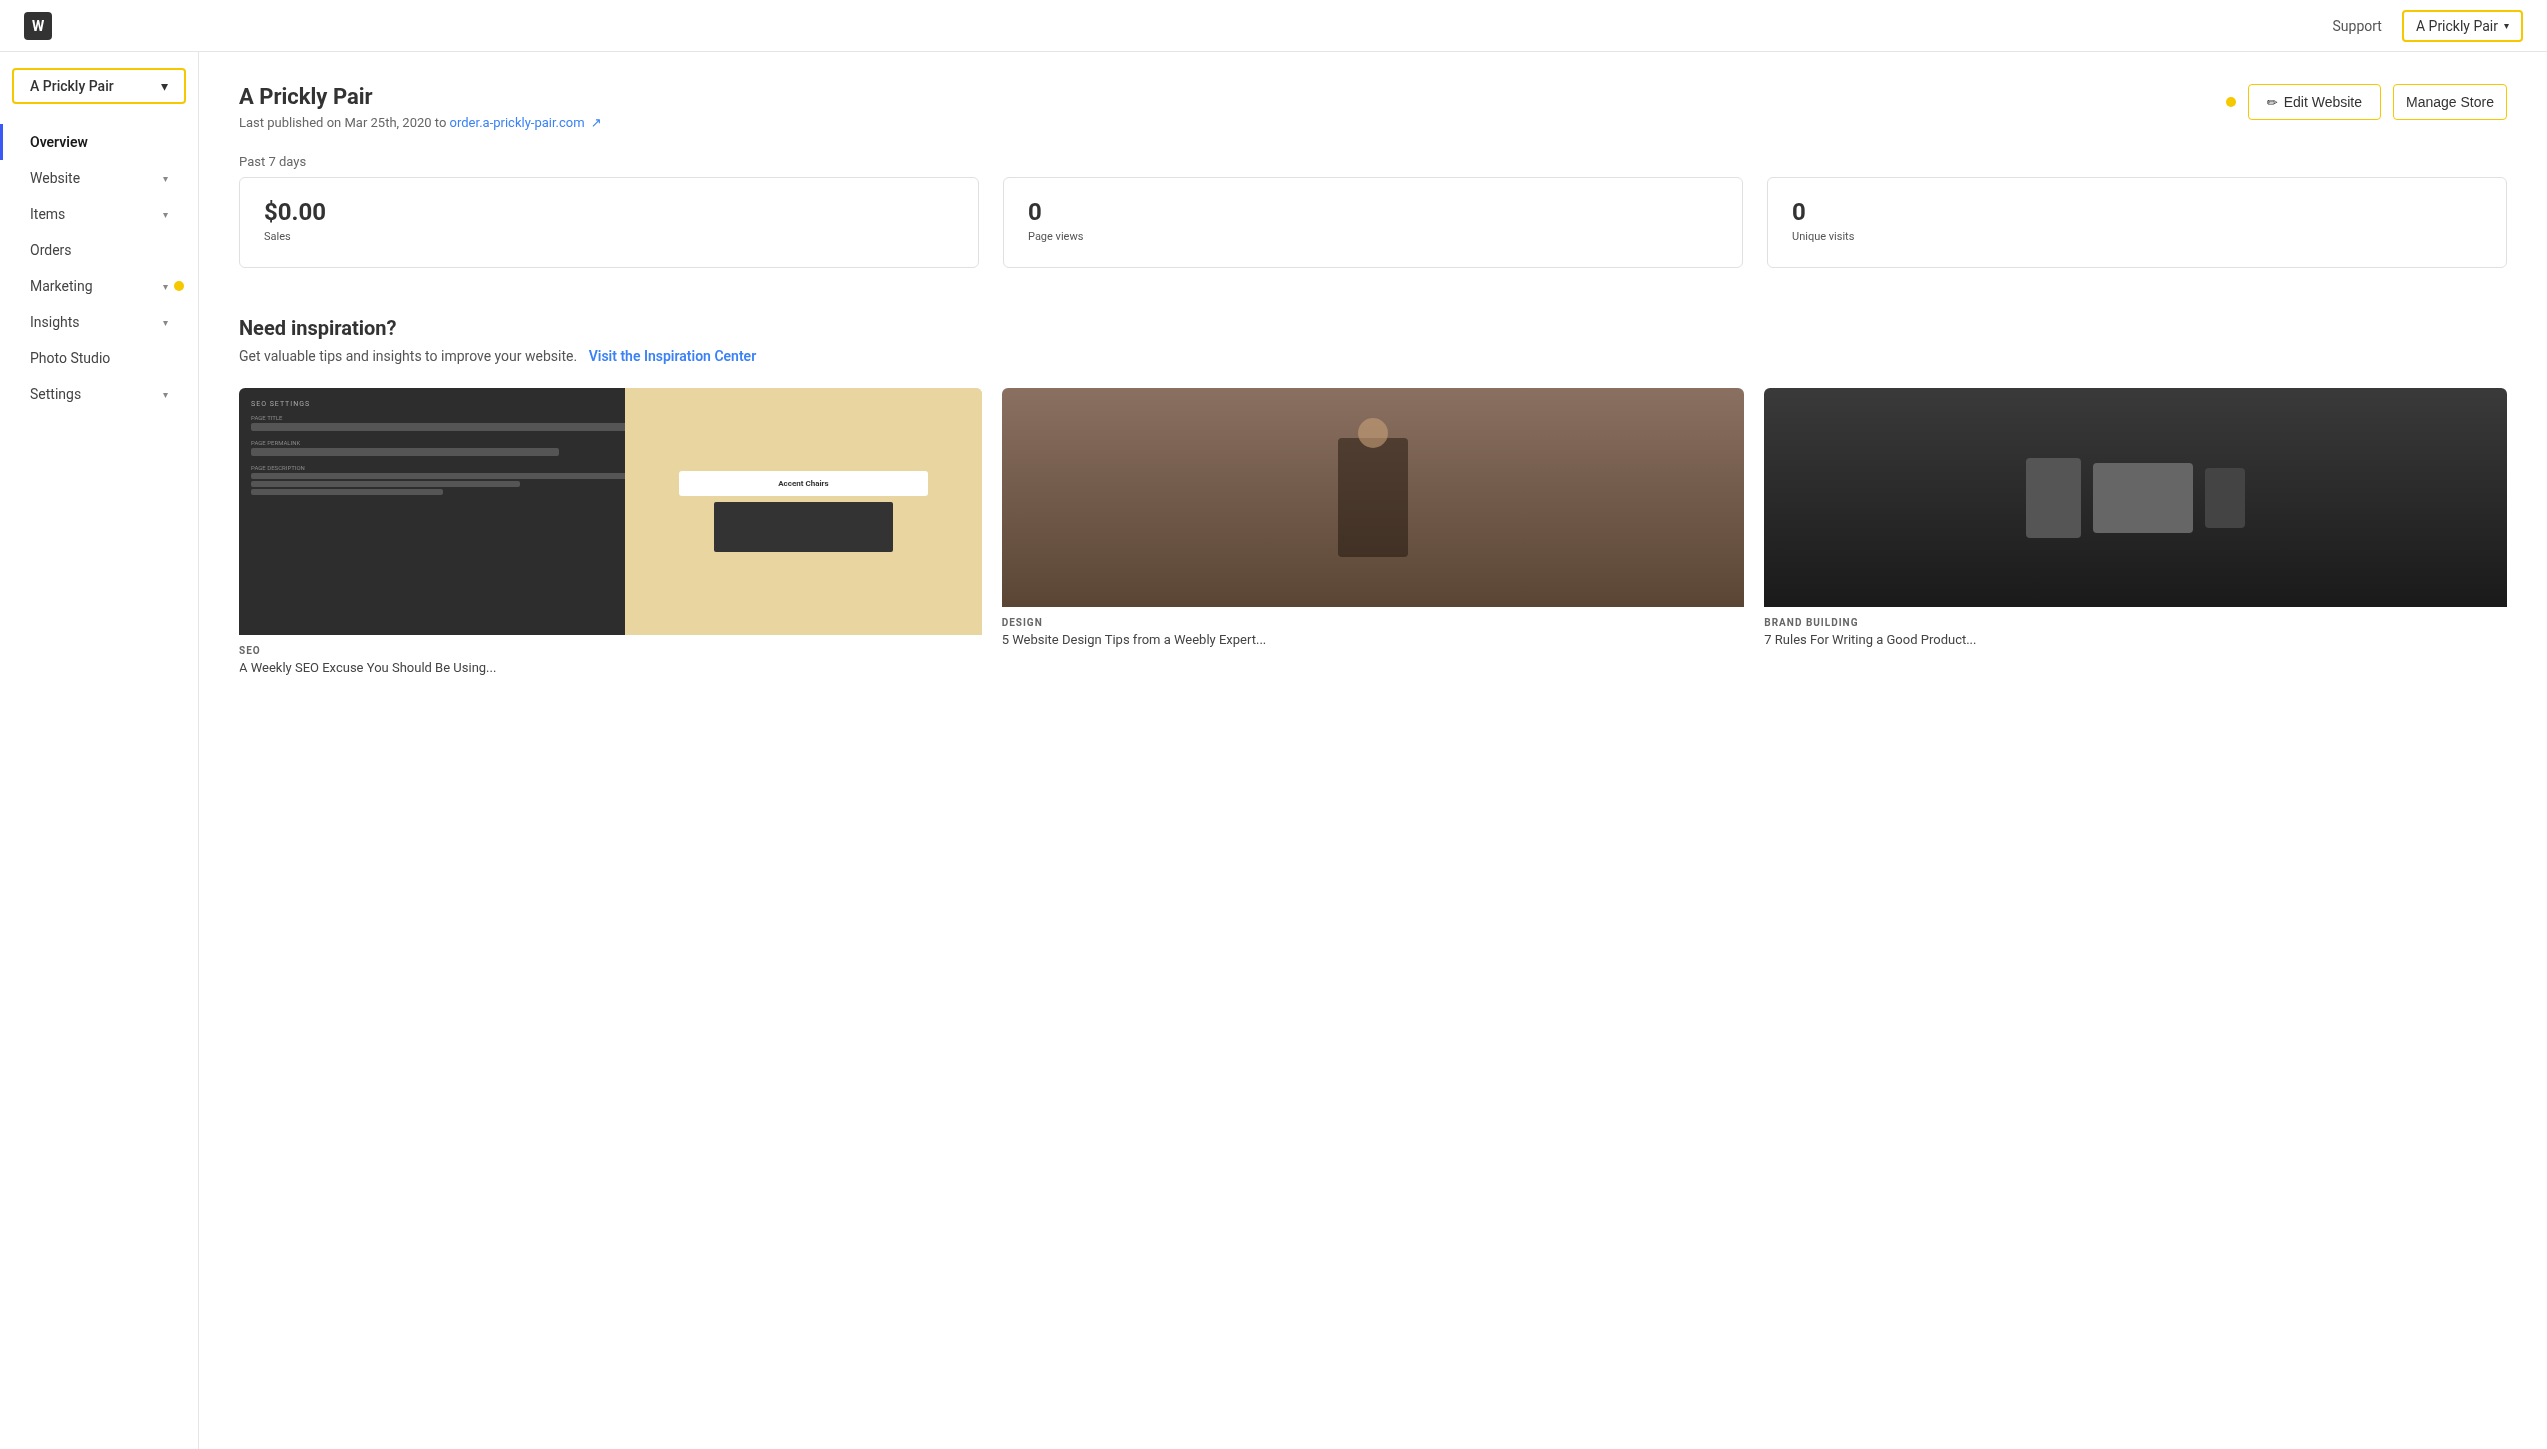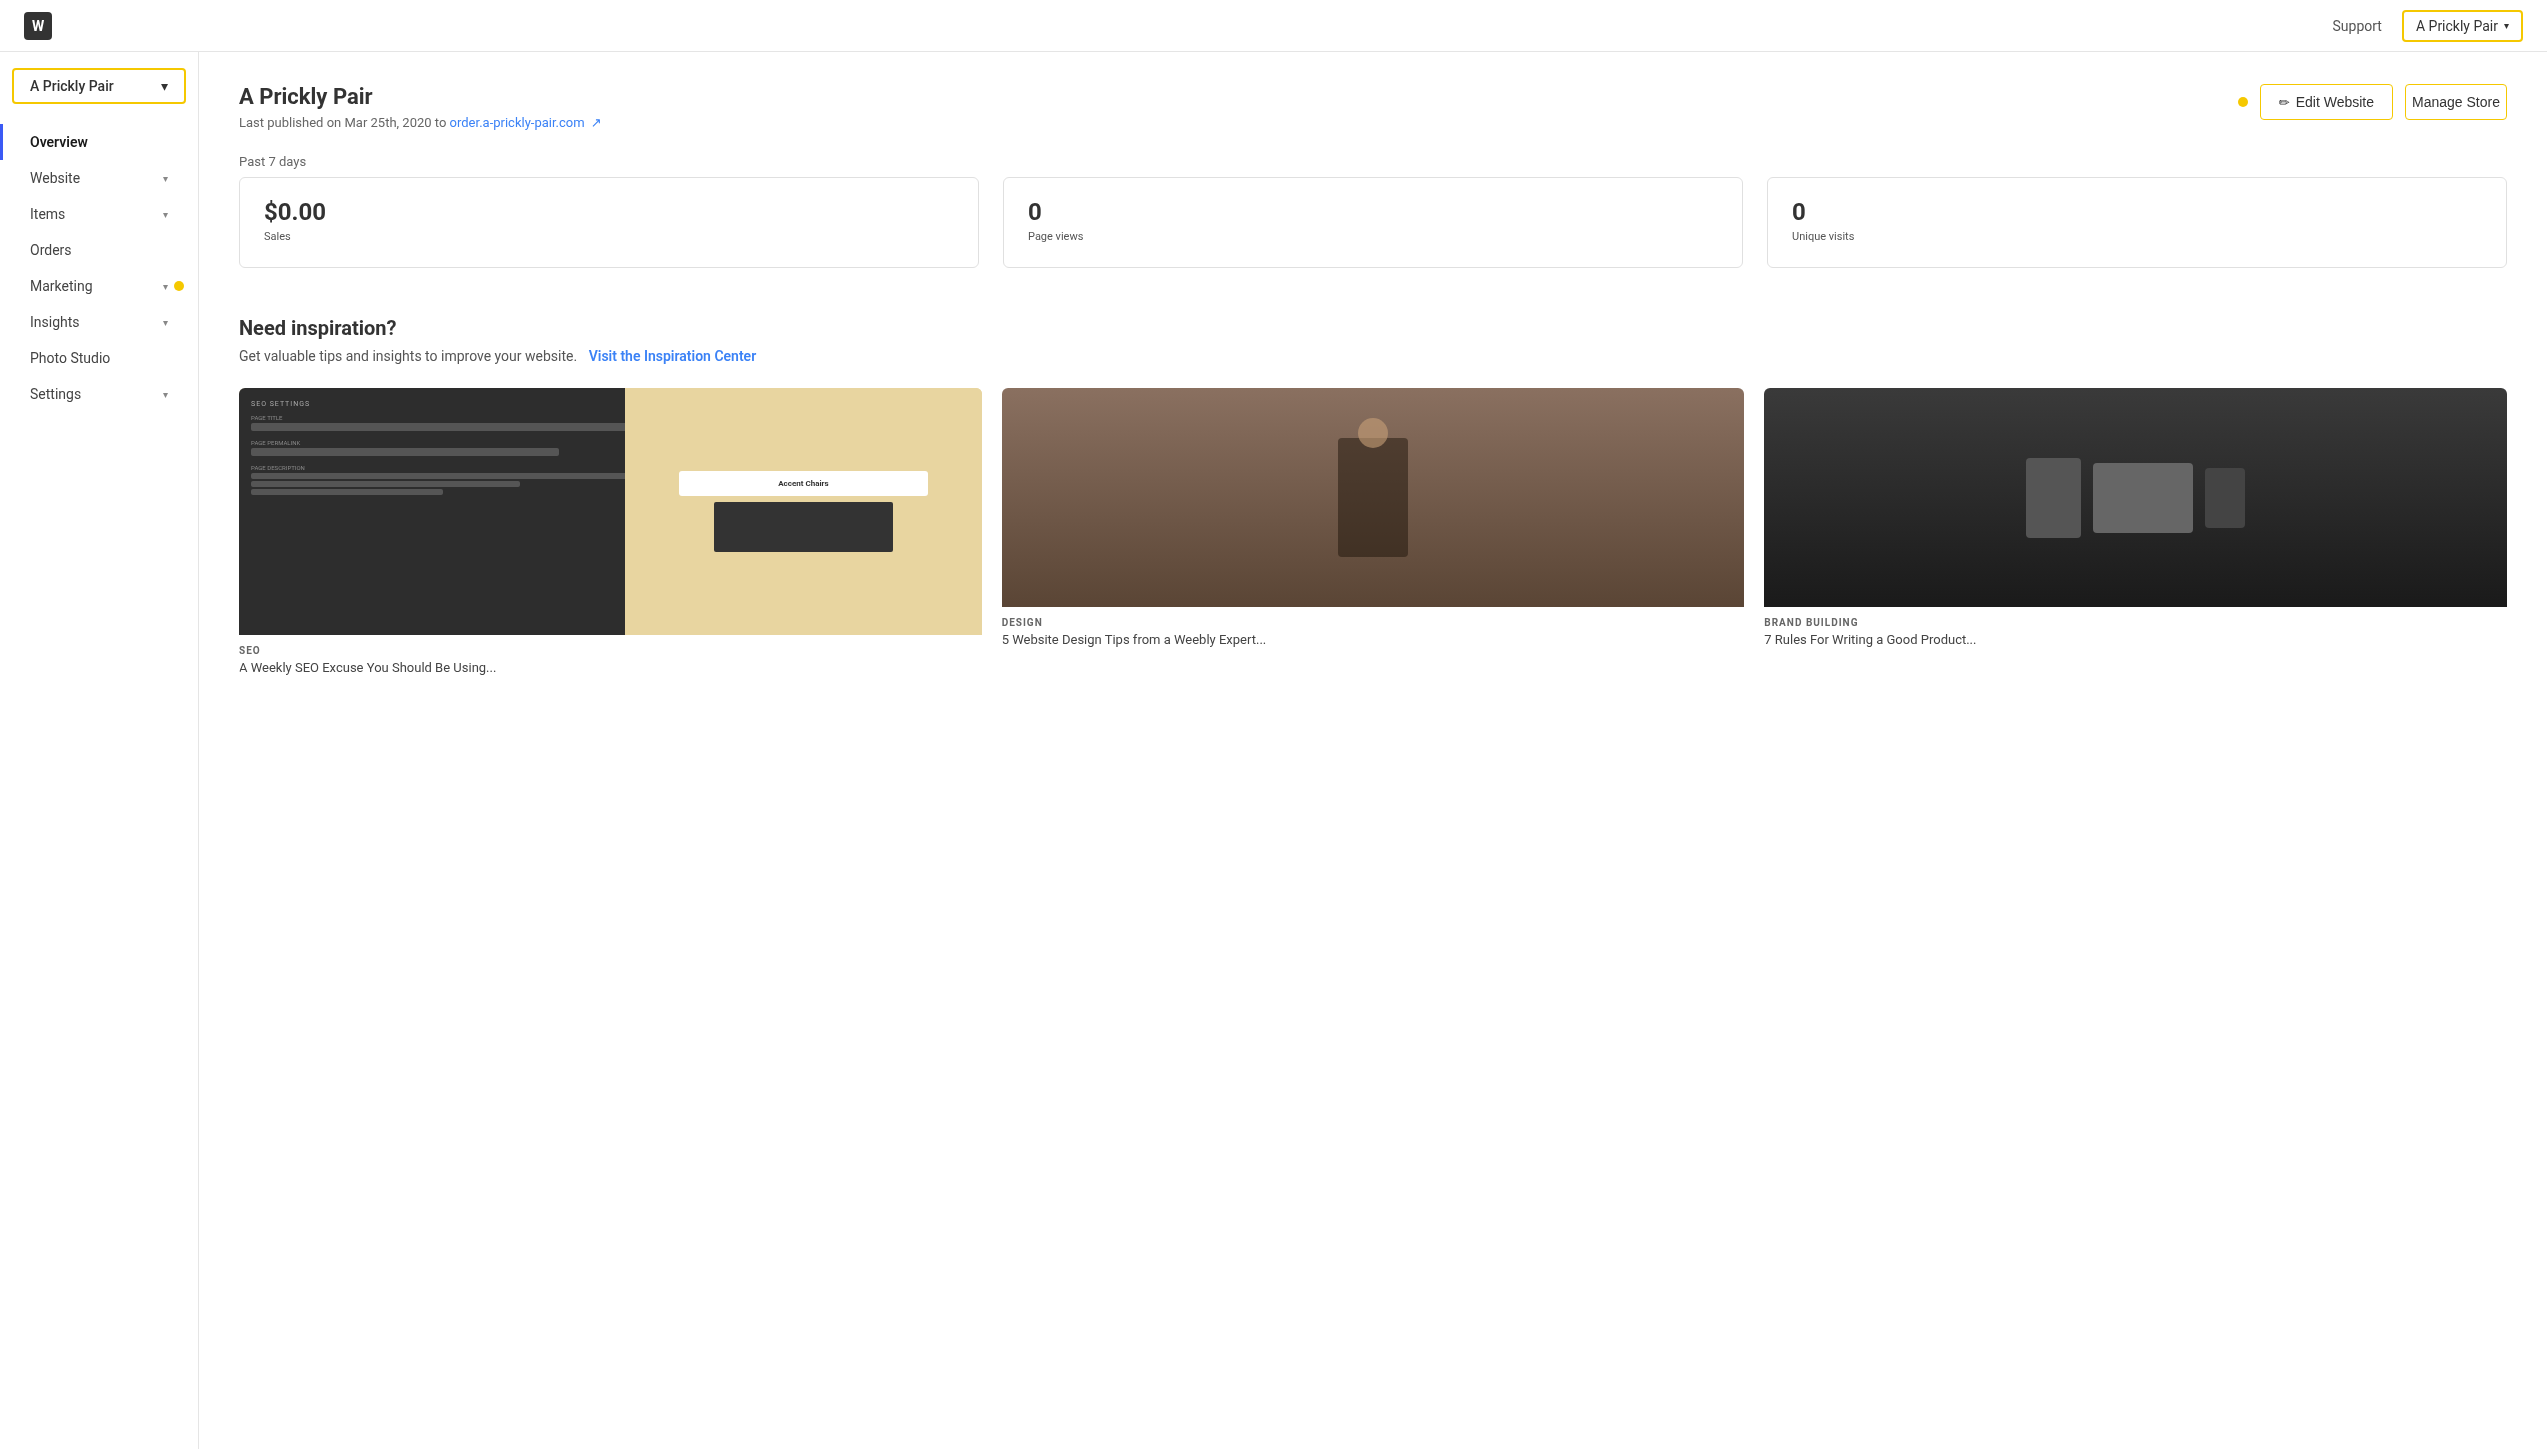--- a/index.html
+++ b/index.html
@@ -97,21 +97,21 @@
       display: flex; align-items: center; gap: 6px;
       padding: 9px 18px;
       border: 1.5px solid #f5c800;
       border-radius: 4px;
       background: #fff;
       cursor: pointer;
       font-size: 14px;
       color: #333;
     }
     .btn-manage {
-      padding: 9px 6px;
+      padding: 9px 12px;
       border: 1.5px solid #f5c800;
       border-radius: 4px;
       background: #fff;
       cursor: pointer;
       font-size: 14px;
       color: #333;
       font-weight: 500;
     }
 
     

